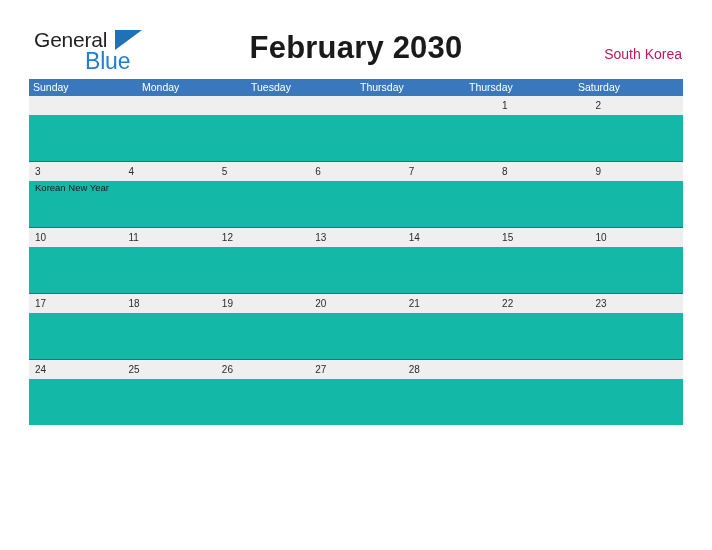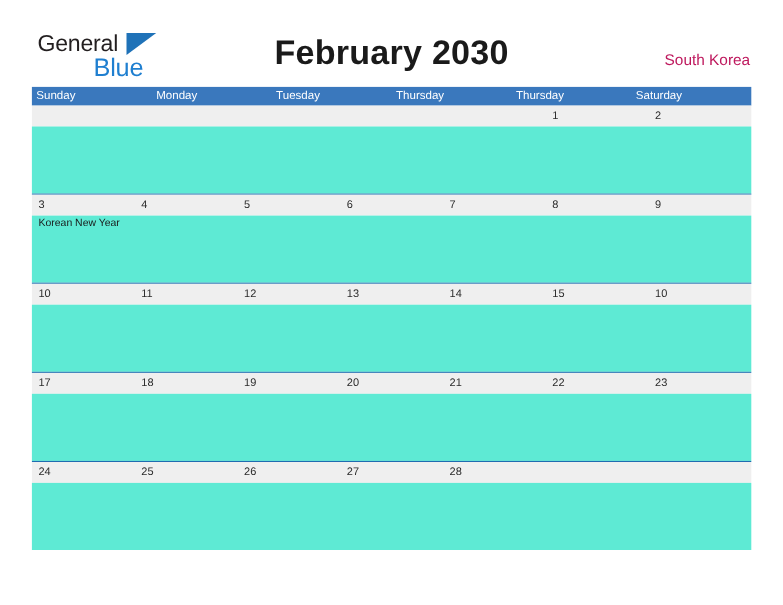--- a/index.html
+++ b/index.html
@@ -108,22 +108,22 @@
     border-top: 1.5px solid #1f6cb0;
   }
 
   .date-strip {
     display: flex;
     background: #efefef;
     height: 19px;
   }
   .body-strip {
     display: flex;
-    background: #5eead4;
-    height: 61px;
+    background: #14b8a6;
+    height: 46px;
     justify-content: center;
   }
 
   .daycell-num {
     flex: 1 1 0;
     font-size: 10px;
     color: #2b2b2b;
     line-height: 19px;
     padding-left: 6px;
     box-sizing: border-box;

